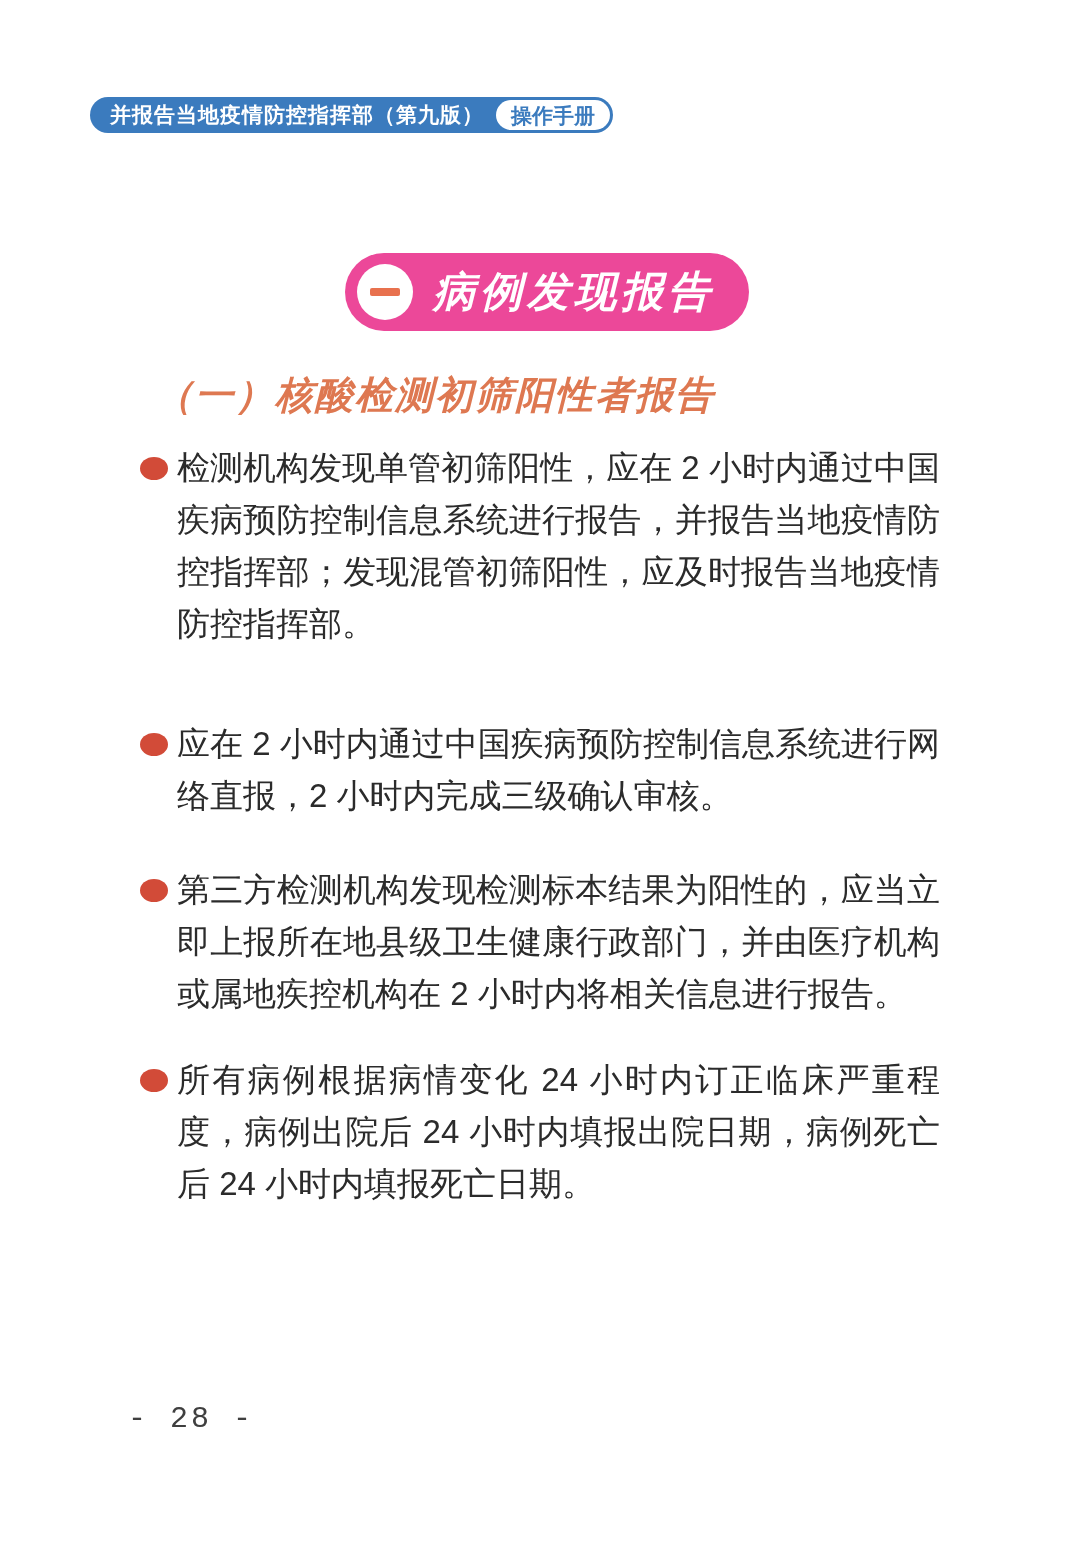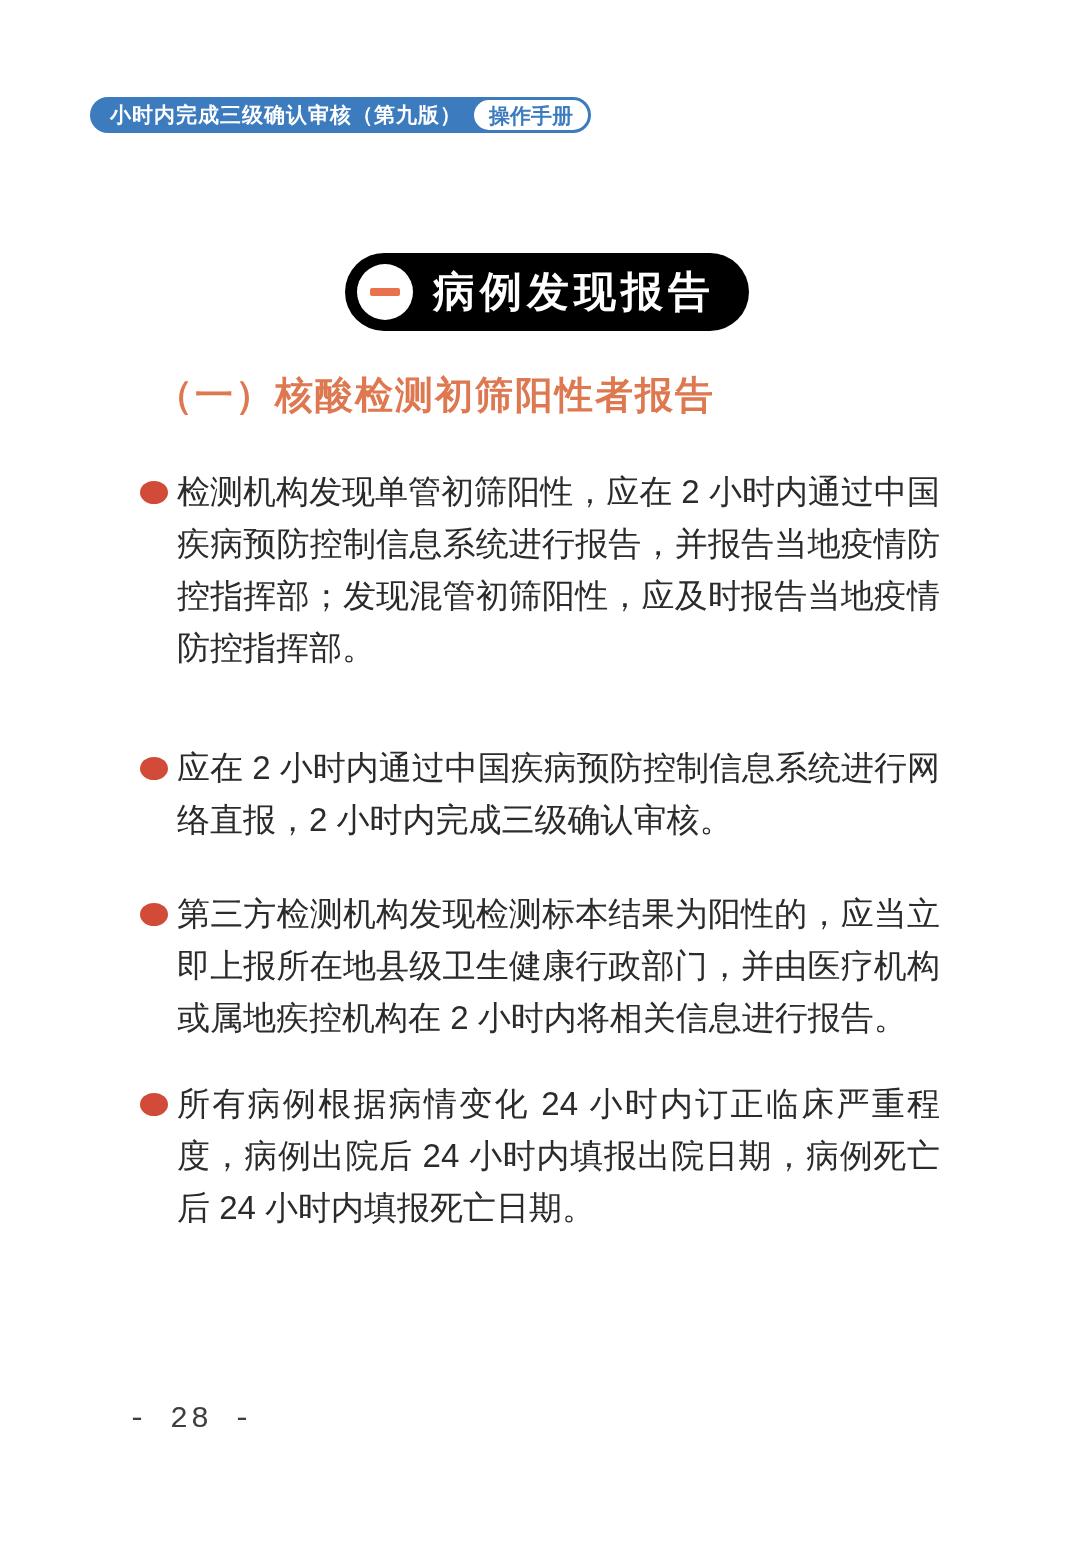--- a/index.html
+++ b/index.html
@@ -47,23 +47,24 @@
   }
 
   
   .section-badge {
     position: absolute;
     left: 345px;
     top: 253px;
     height: 78px;
     display: inline-flex;
     align-items: center;
-    background: #000000;
+    background: #ec4899;
     border-radius: 39px;
     padding: 0 34px 0 12px;
+    font-style: italic;
   }
   .badge-circle {
     width: 56px;
     height: 56px;
     background: #ffffff;
     border-radius: 50%;
     display: flex;
     align-items: center;
     justify-content: center;
     flex: none;
@@ -87,20 +88,21 @@
   .sub-heading {
     position: absolute;
     left: 155px;
     margin: 0;
     color: #de7851;
     font-size: 38px;
     font-weight: 700;
     letter-spacing: 2px;
     line-height: 46px;
     white-space: nowrap;
+    font-style: italic;
   }
   .h-first  { top: 372px; }
   .h-second { top: 663px; }
 
   
   .bullet-list {
     position: absolute;
     left: 140px;
     width: 800px;
     margin: 0;
@@ -109,21 +111,20 @@
   }
   .list-1 { top: 442px; }
   .list-2 { top: 718px; }
   .bullet-item {
     position: relative;
     padding-left: 37px;
     color: #2b2b2b;
     font-size: 33px;
     line-height: 52px;
     text-align: justify;
-    margin-top: 24px;
   }
   .item-gap-a { margin-top: 42px; }
   .item-gap-b { margin-top: 34px; }
   .dot {
     position: absolute;
     left: 0;
     top: 15px;
     width: 28px;
     height: 23px;
     background: #d24b38;
@@ -140,21 +141,21 @@
     color: #3f3f3f;
     letter-spacing: 3px;
   }
 </style>
 </head>
 <body>
 
 <div class="page">
 
   <div class="header-pill">
-    <span class="header-title">小时内完成三级确认审核（第九版）</span>
+    <span class="header-title">并报告当地疫情防控指挥部（第九版）</span>
     <span class="header-tag">操作手册</span>
   </div>
 
   <div class="section-badge">
     <span class="badge-circle">
       <span class="badge-dash"></span>
     </span>
     <span class="badge-title">病例发现报告</span>
   </div>
 

